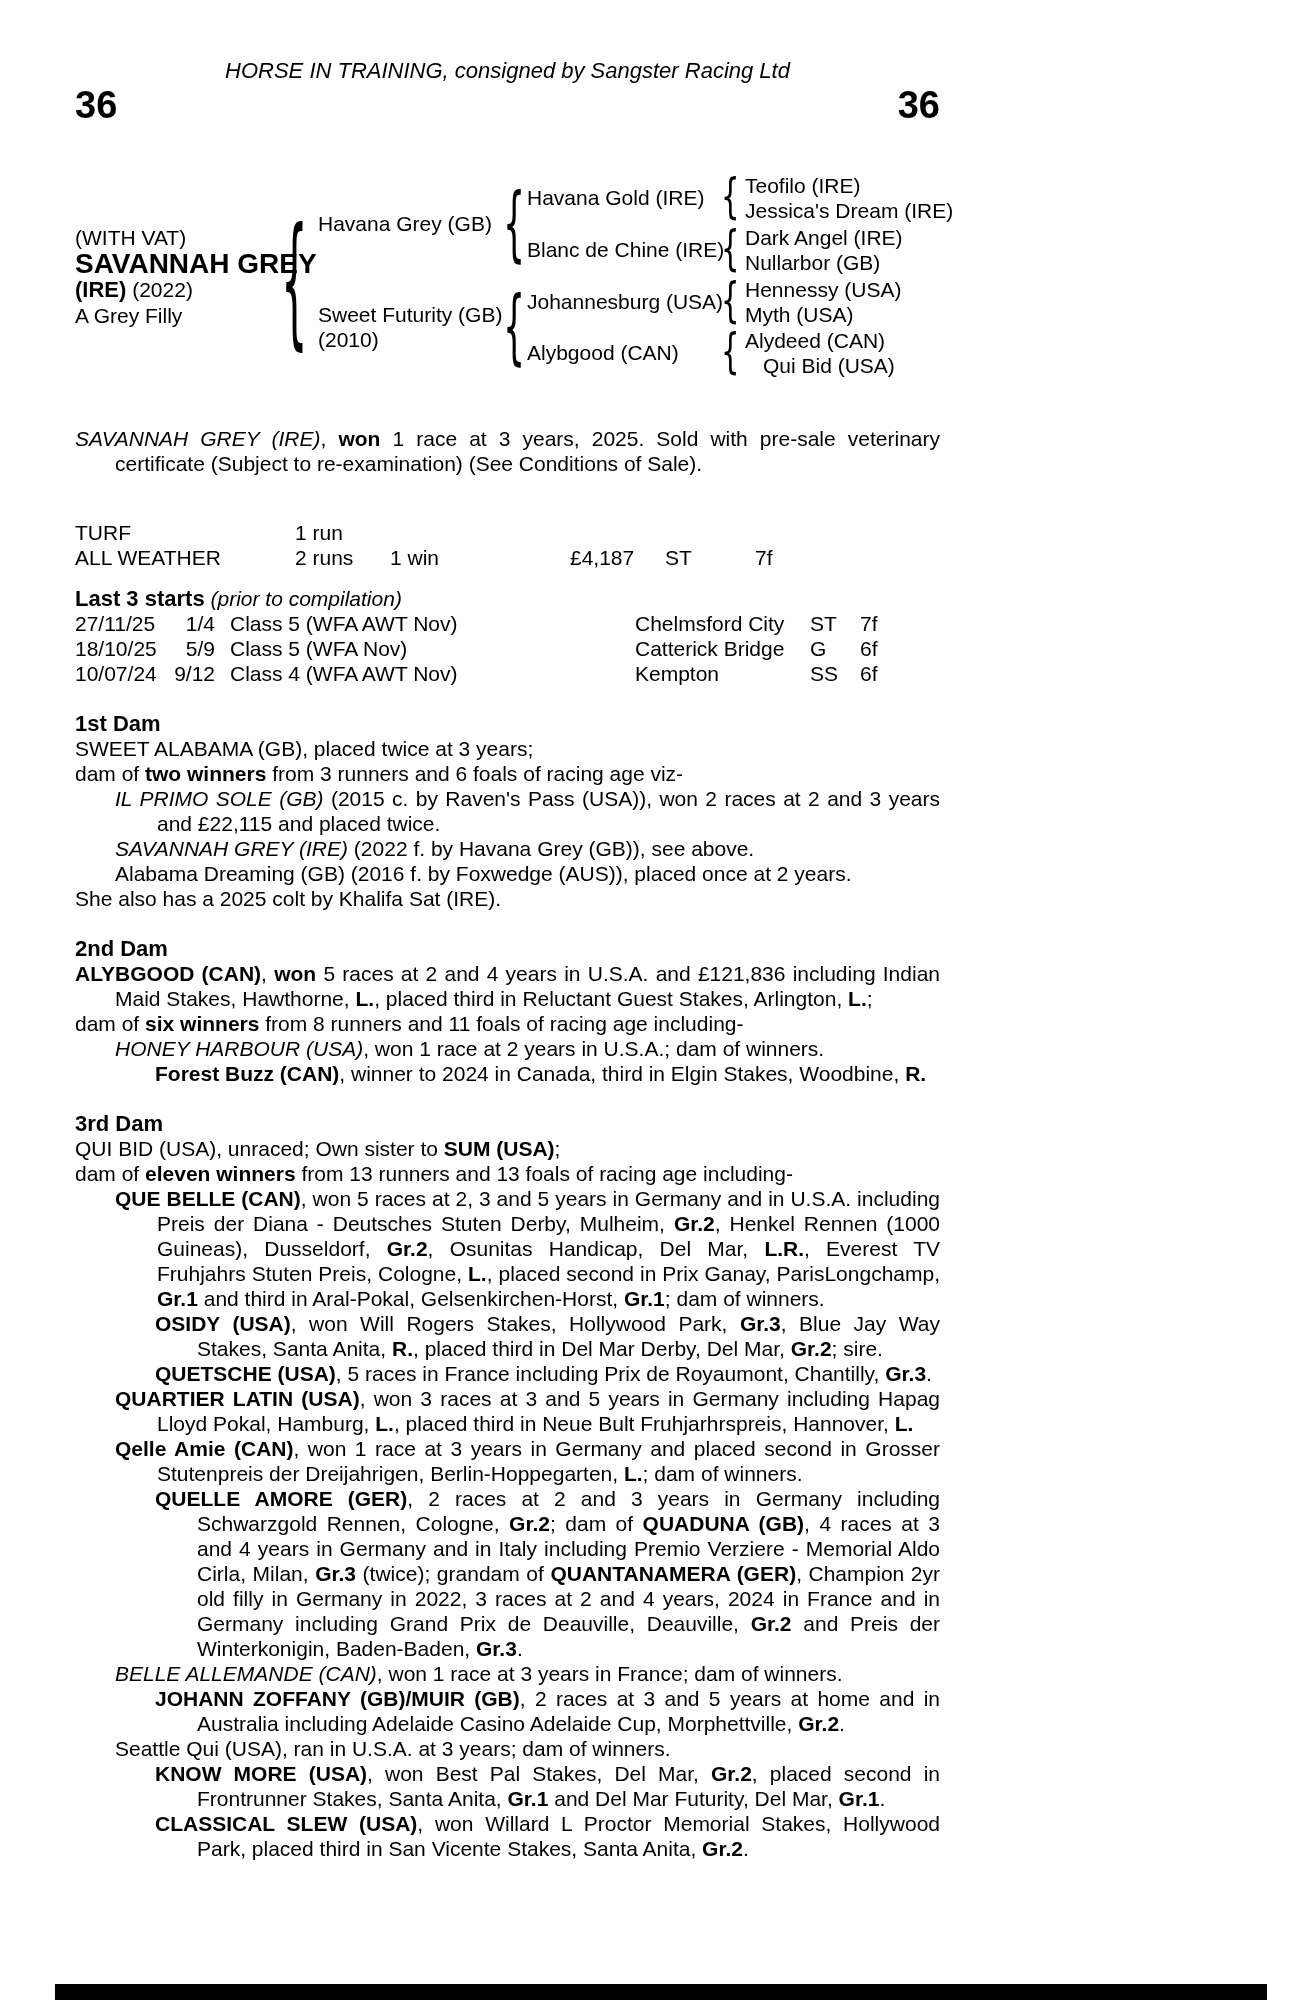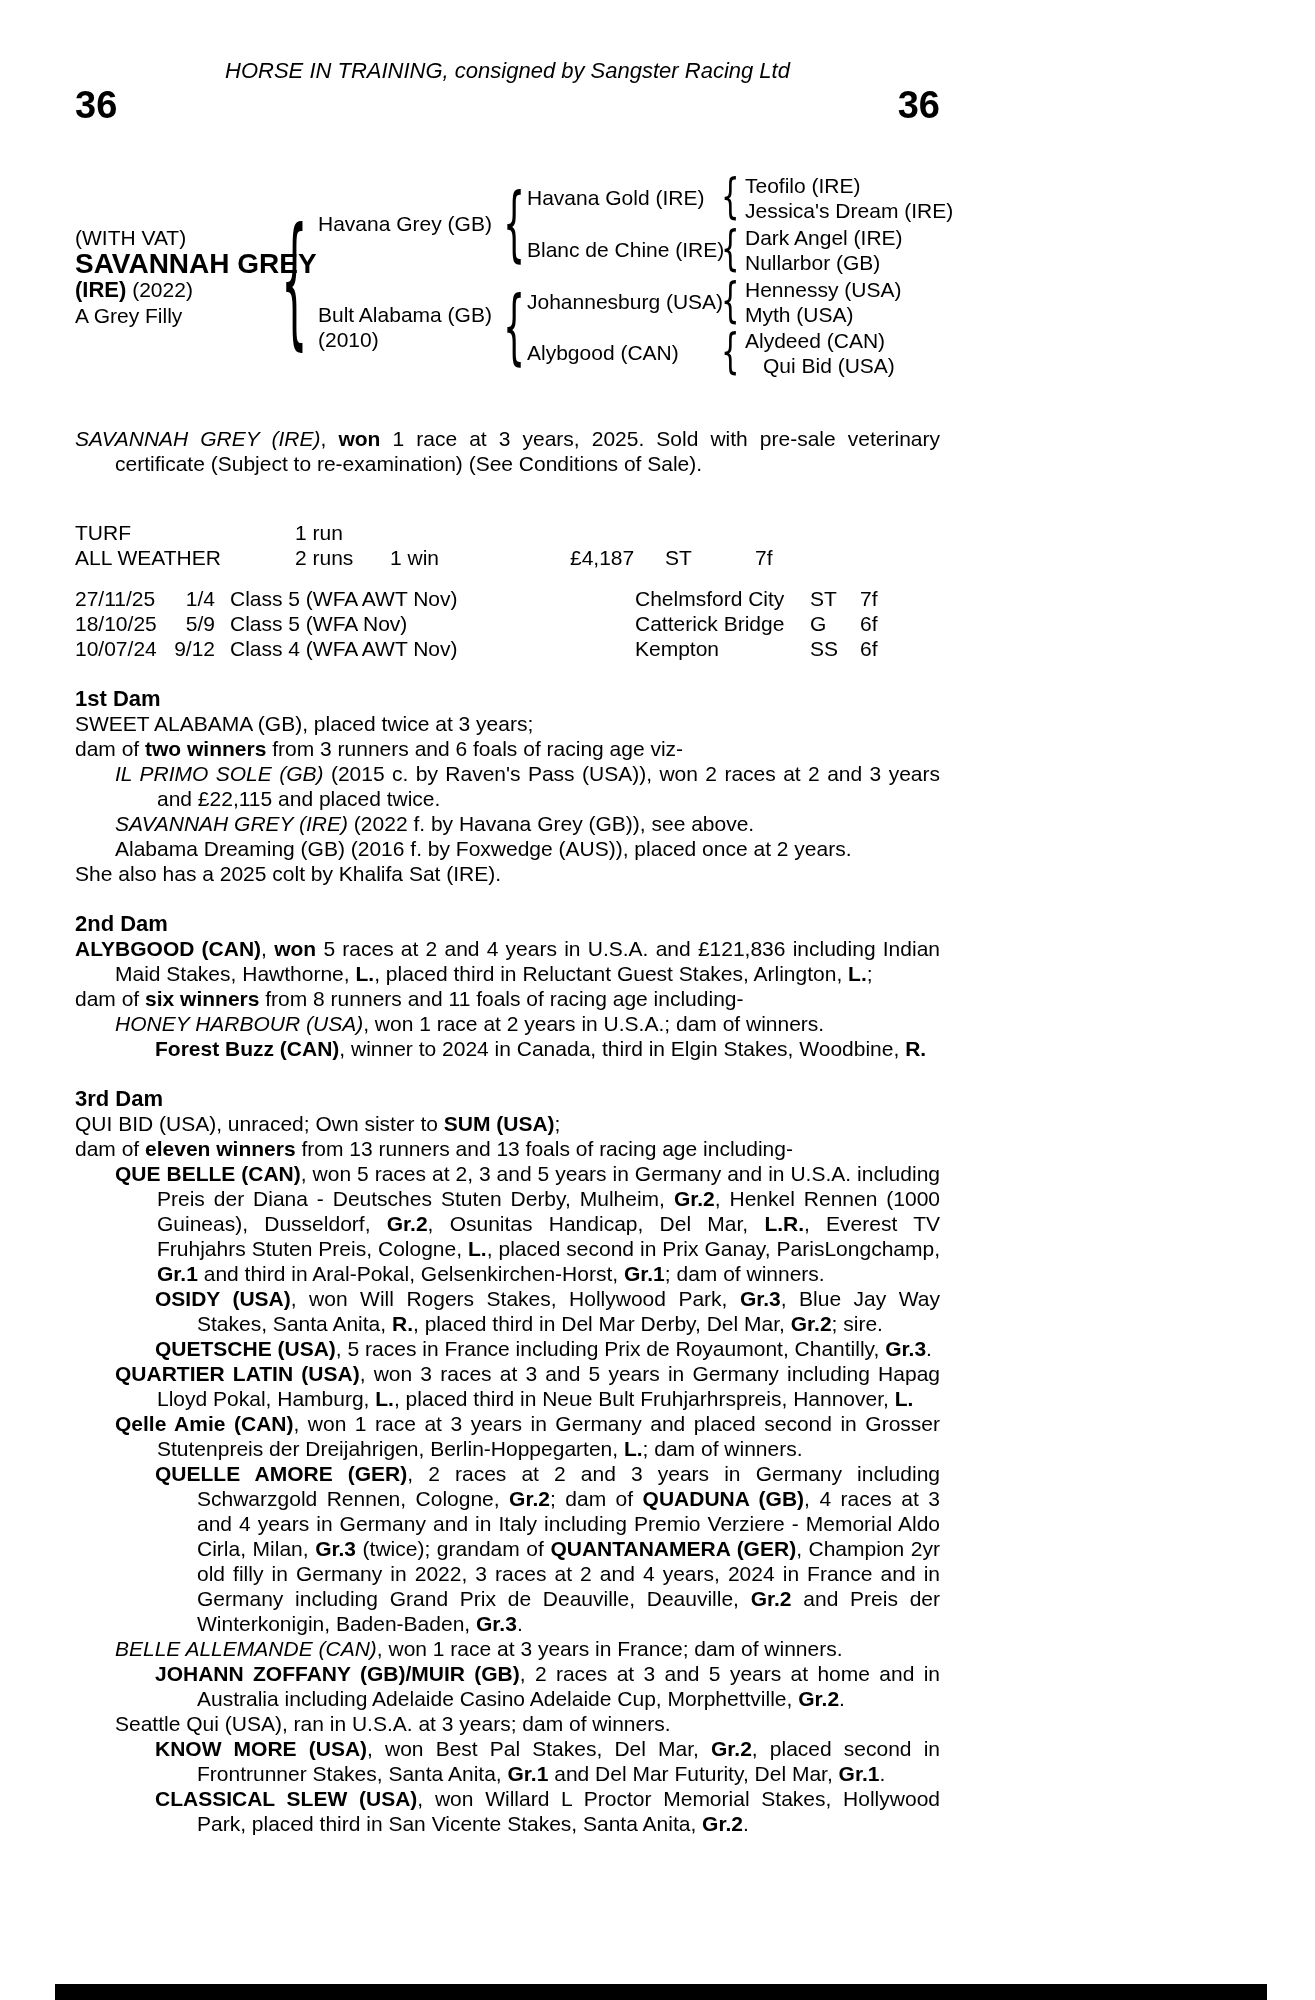--- a/index.html
+++ b/index.html
@@ -51,21 +51,21 @@
     </div>
 
     <div class="pedigree">
       <span class="pn" style="left:0;top:57px">(WITH VAT)</span>
       <span class="pn rt-b" style="left:0;top:83px;font-size:28px">SAVANNAH GREY</span>
       <span class="pn" style="left:0;top:109px"><span class="rt-b" style="font-size:22px">(IRE)</span> <span>(2022)</span></span>
       <span class="pn" style="left:0;top:135px">A Grey Filly</span>
 
       <span class="brace br-lg" style="left:206px;top:40px"></span>
       <span class="pn" style="left:243px;top:43px">Havana Grey (GB)</span>
-      <span class="pn" style="left:243px;top:134px">Bult Alabama (GB)</span>
+      <span class="pn" style="left:243px;top:134px">Sweet Futurity (GB)</span>
       <span class="pn" style="left:243px;top:159px">(2010)</span>
 
       <span class="brace br-md" style="left:428px;top:13px"></span>
       <span class="brace br-md" style="left:428px;top:116px"></span>
 
       <span class="brace br-sm" style="left:646px;top:3px"></span>
       <span class="brace br-sm" style="left:646px;top:55px"></span>
       <span class="brace br-sm" style="left:646px;top:107px"></span>
       <span class="brace br-sm" style="left:646px;top:158px"></span>
     <span class="pn" style="left: 452px; top: 17px;">Havana Gold (IRE)</span>
@@ -97,20 +97,21 @@
           <span>ALL WEATHER</span>
           <span>2 runs</span>
           <span>1 win</span>
           <span>£4,187</span>
           <span>ST</span>
           <span>7f</span>
         </div>
       </div>
 
     <div class="last3">
+      <div class="p"><span class="rt-b" style="font-size:22px">Last 3 starts</span> <span class="rt-i">(prior to compilation)</span></div>
       <div>
           <div class="l3-row">
             <span>27/11/25</span>
             <span class="l3-pos">1/4</span>
             <span class="l3-class">Class 5 (WFA AWT Nov)</span>
             <span>Chelmsford City</span>
             <span>ST</span>
             <span>7f</span>
           </div>
           <div class="l3-row">

